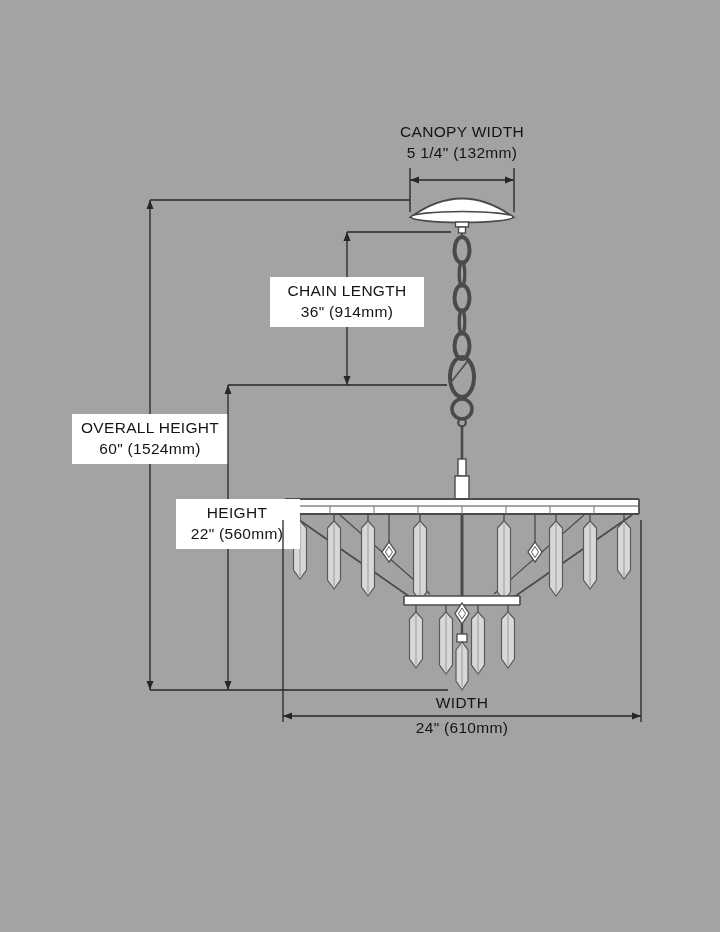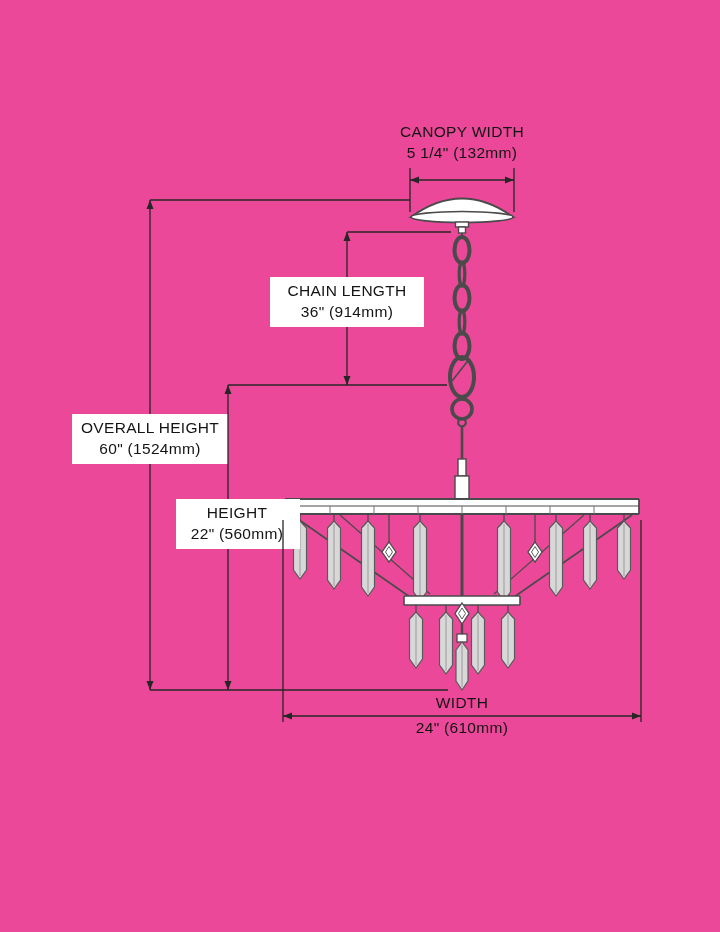--- a/index.html
+++ b/index.html
@@ -1,16 +1,16 @@
 <!DOCTYPE html>
 <html><head>
 <meta charset="utf-8">
 <style>
   html,body{margin:0;padding:0;background:#ffffff;}
-  .stage{position:relative;width:720px;height:932px;background:#ec4899;overflow:hidden;}
+  .stage{position:relative;width:720px;height:932px;background:#a3a3a3;overflow:hidden;}
   svg text{
     font-family:"Liberation Sans", sans-serif;
     font-size:15.5px;
     fill:#141414;
     text-anchor:middle;
     letter-spacing:.3px;
   }
   .dimline{stroke:#262626;stroke-width:1.3;fill:none;}
   .arrow{fill:#262626;stroke:none;}
   .draw{stroke:#4a4a4a;fill:none;}

